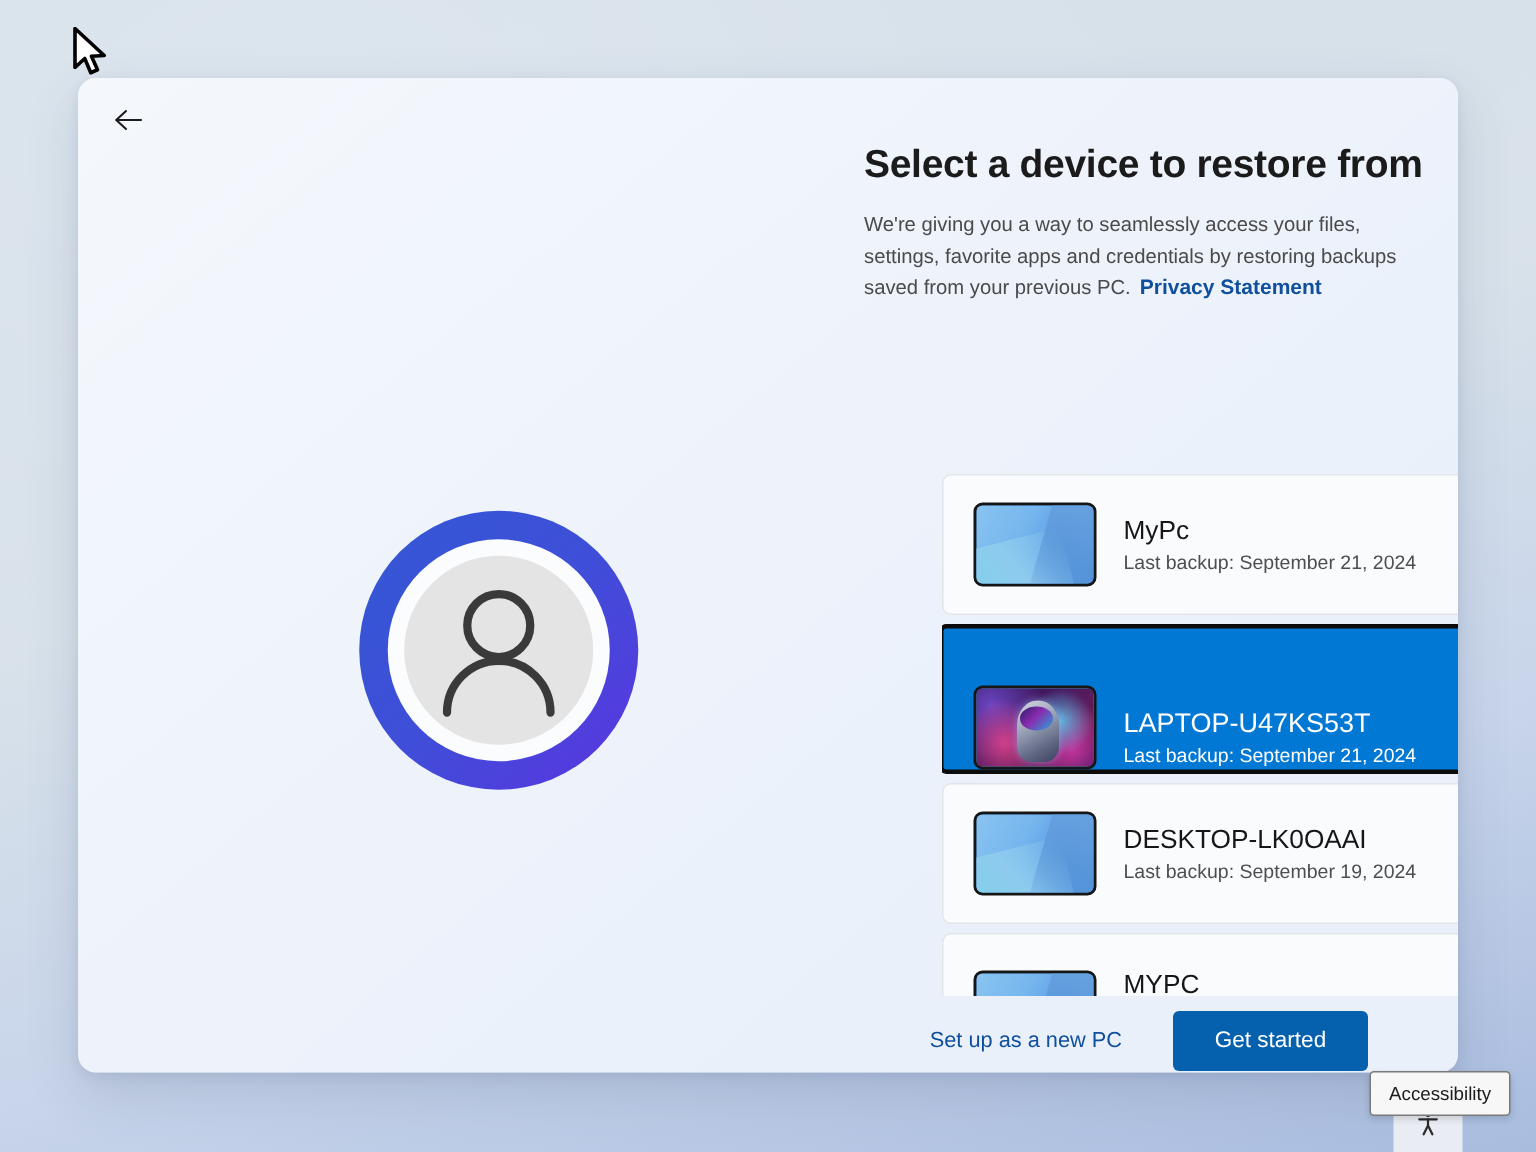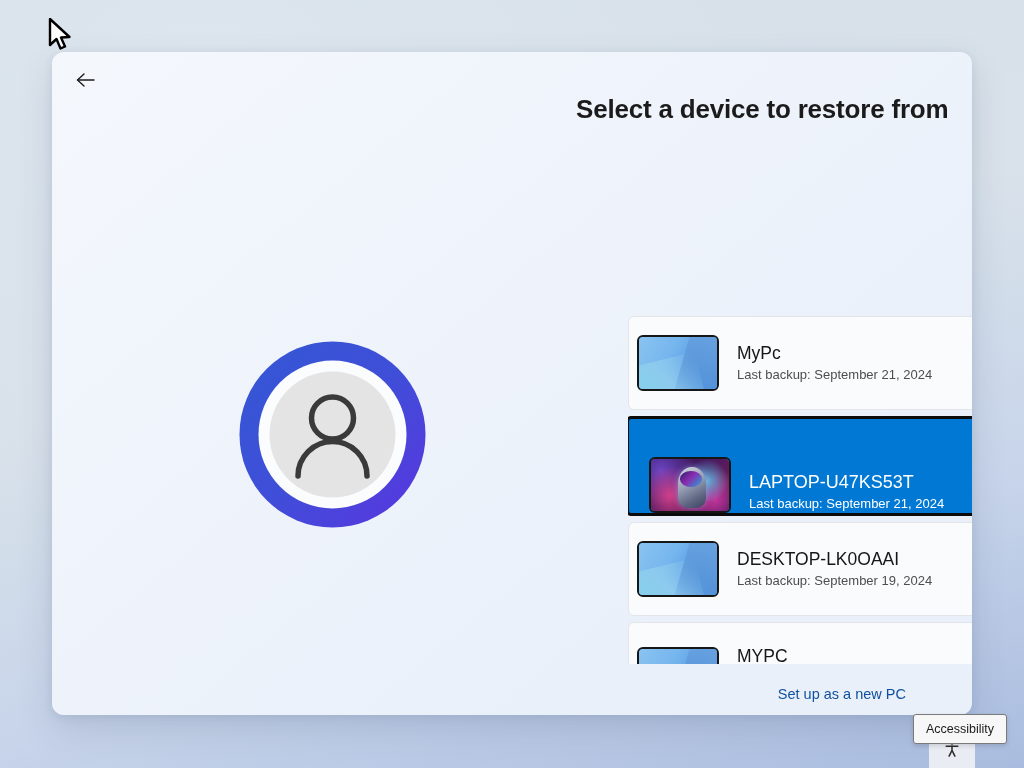--- a/index.html
+++ b/index.html
@@ -124,21 +124,21 @@
     position: relative;
     box-sizing: border-box;
     width: 364px;
     height: 94px;
     margin-bottom: 6px;
     border-radius: 6px;
     background: #fafbfd;
     border: 1px solid #e3e5e9;
     display: flex;
     align-items: center;
-    padding-left: 8px;
+    padding-left: 20px;
     cursor: pointer;
   }
   .device-item.selected {
     background: #0078d4;
     border: 3px solid #0b0b0b;
     padding-left: 20px;
     width: 368px;
     height: 100px;
     margin-left: -2px;
     border-radius: 5px;
@@ -389,20 +389,23 @@
           <circle cx="97.5" cy="81" r="21" fill="none" stroke="#3a3a3a" stroke-width="5.5"></circle>
           <path d="M63 139 a34.5 34.5 0 0 1 69 0" fill="none" stroke="#3a3a3a" stroke-width="5.5" stroke-linecap="round"></path>
         </svg>
       </span>
     </div>
 
     <div id="content-pane">
 
       <h1 id="page-title">Select a device to restore from</h1>
 
+      <p id="intro-paragraph">
+        <span>We're giving you a way to seamlessly access your files, settings, favorite apps and credentials by restoring backups saved from your previous PC.</span><a id="privacy-statement-link" href="#">Privacy Statement</a>
+      </p>
 
 
       <div id="device-list-wrap">
         <div id="device-list">
 
           <div class="device-item">
             <div class="device-thumb">
               <div class="thumb-bloom"></div>
             </div>
             <div class="device-meta">
@@ -448,20 +451,21 @@
       <div id="device-scrollbar">
         <button class="scroll-arrow">˄</button>
         <div id="scrollbar-thumb"></div>
         <button class="scroll-arrow" style="position:absolute;bottom:0;">˅</button>
       </div>
 
     </div>
 
     <div id="card-footer">
       <button id="setup-new-pc-link">Set up as a new PC</button>
+      <button id="get-started-button">Get started</button>
     </div>
 
   </div>
 
   <button id="accessibility-button">
     <span>
       <svg width="18" height="18" viewBox="0 0 18 18">
         <circle cx="9" cy="3.1" r="1.6" fill="#2b2b2b"></circle>
         <path d="M3.2 6.2 H14.8" stroke="#2b2b2b" stroke-width="1.5" stroke-linecap="round"></path>
         <path d="M9 6.2 V10.4 L6.1 16.2 M9 10.4 L11.9 16.2" stroke="#2b2b2b" stroke-width="1.5" fill="none" stroke-linecap="round"></path>

